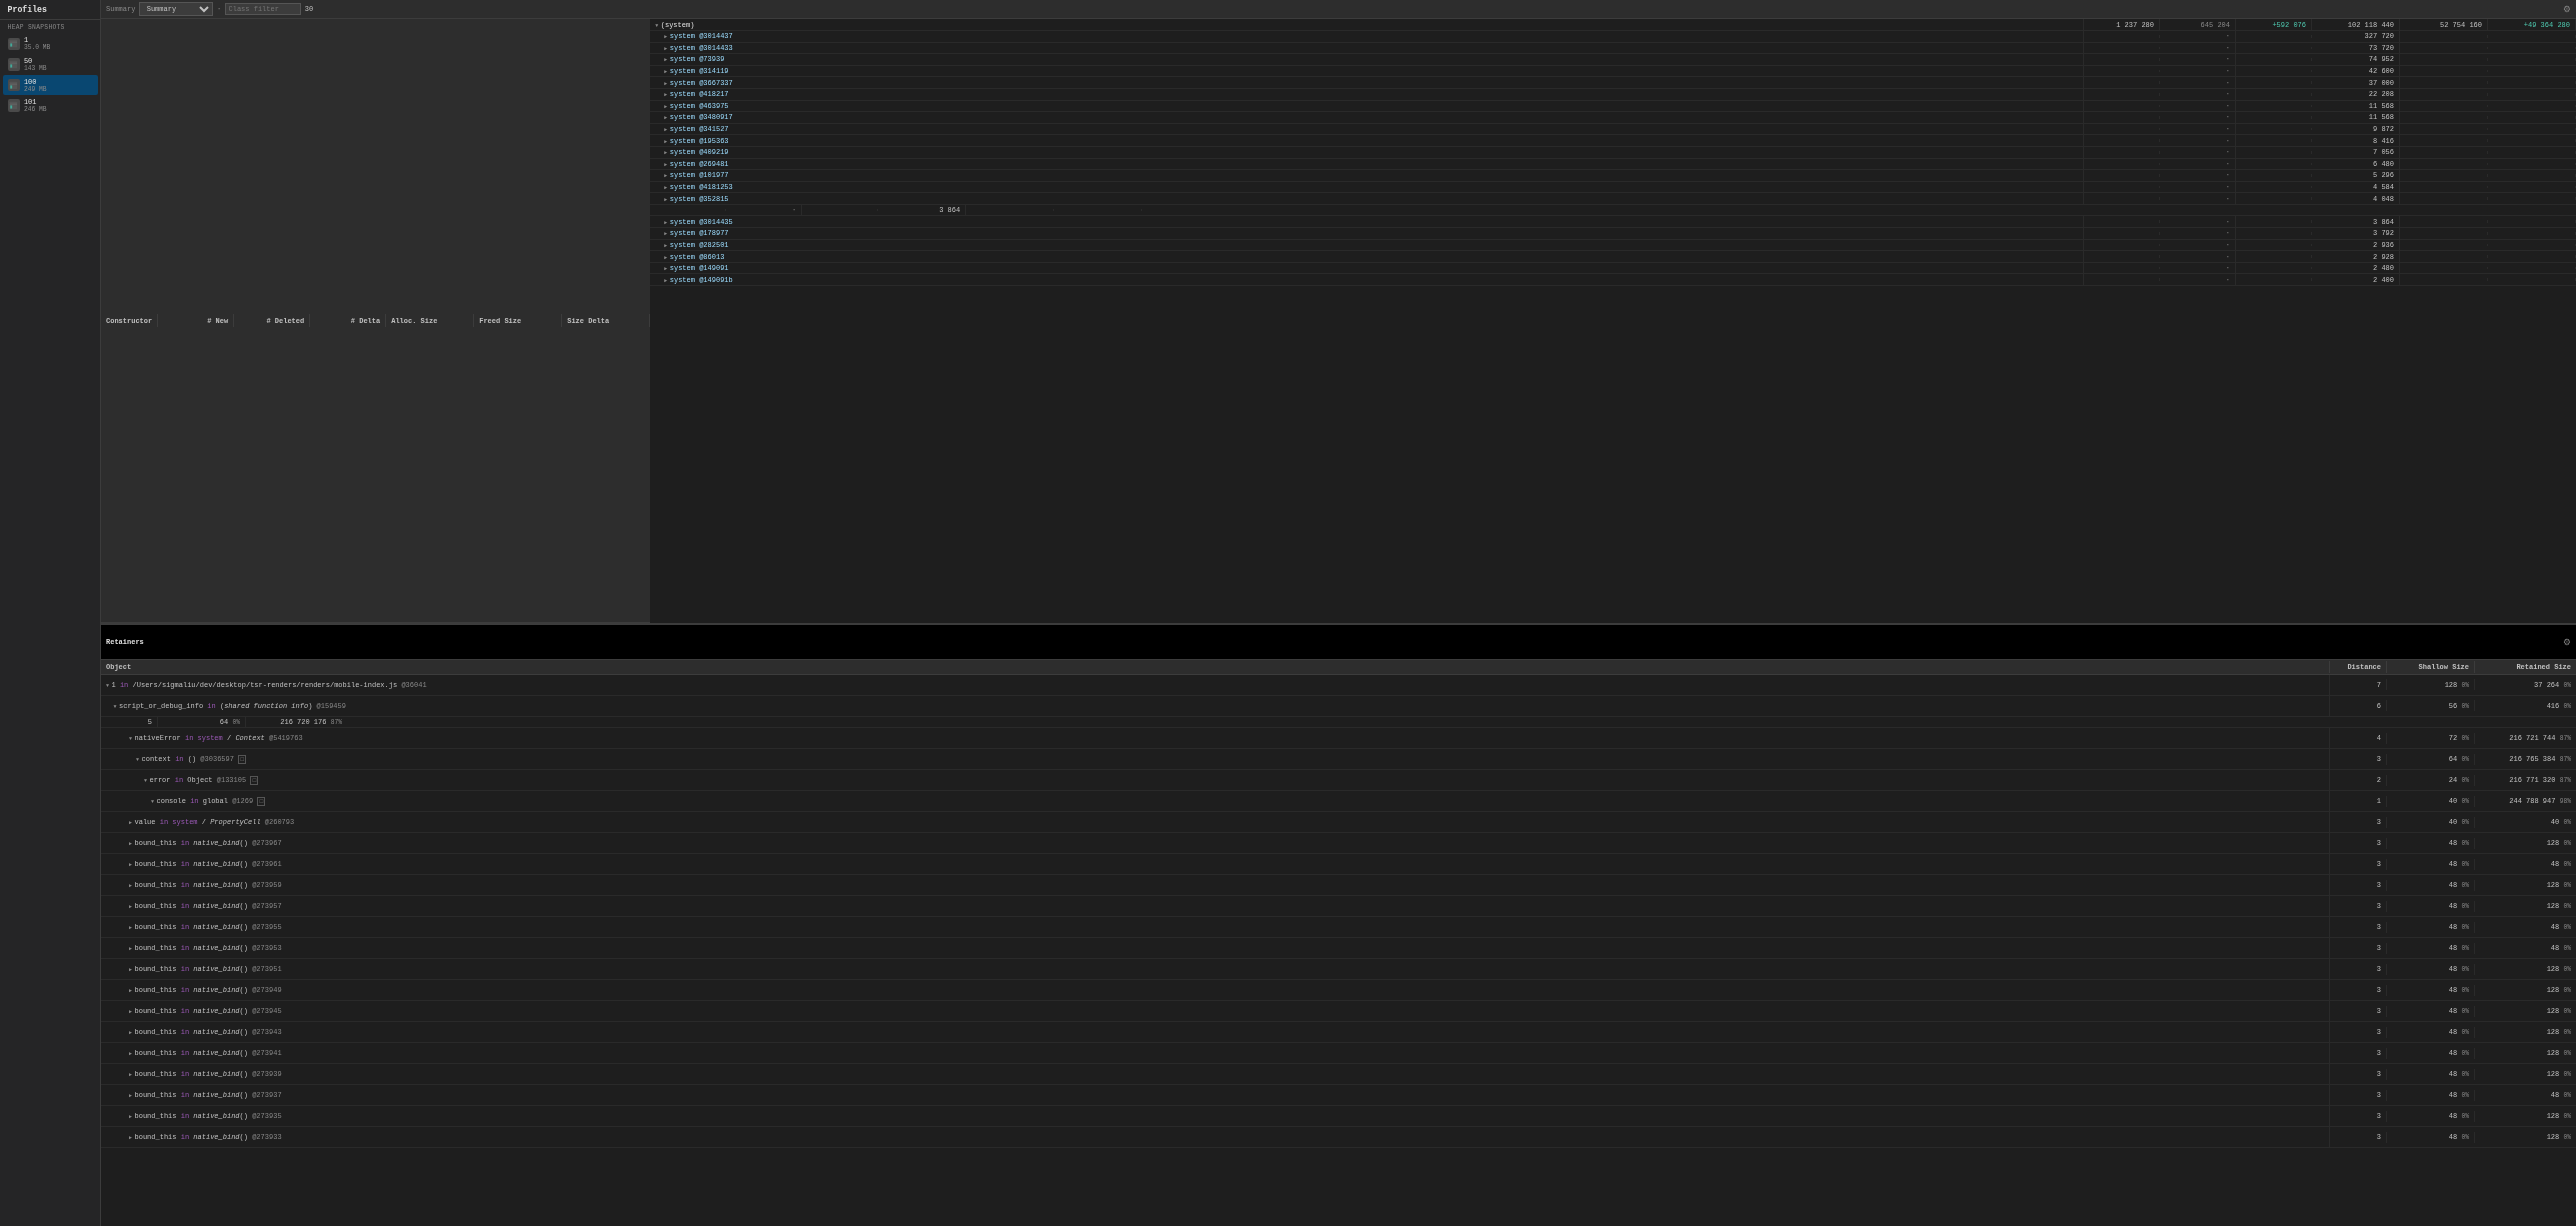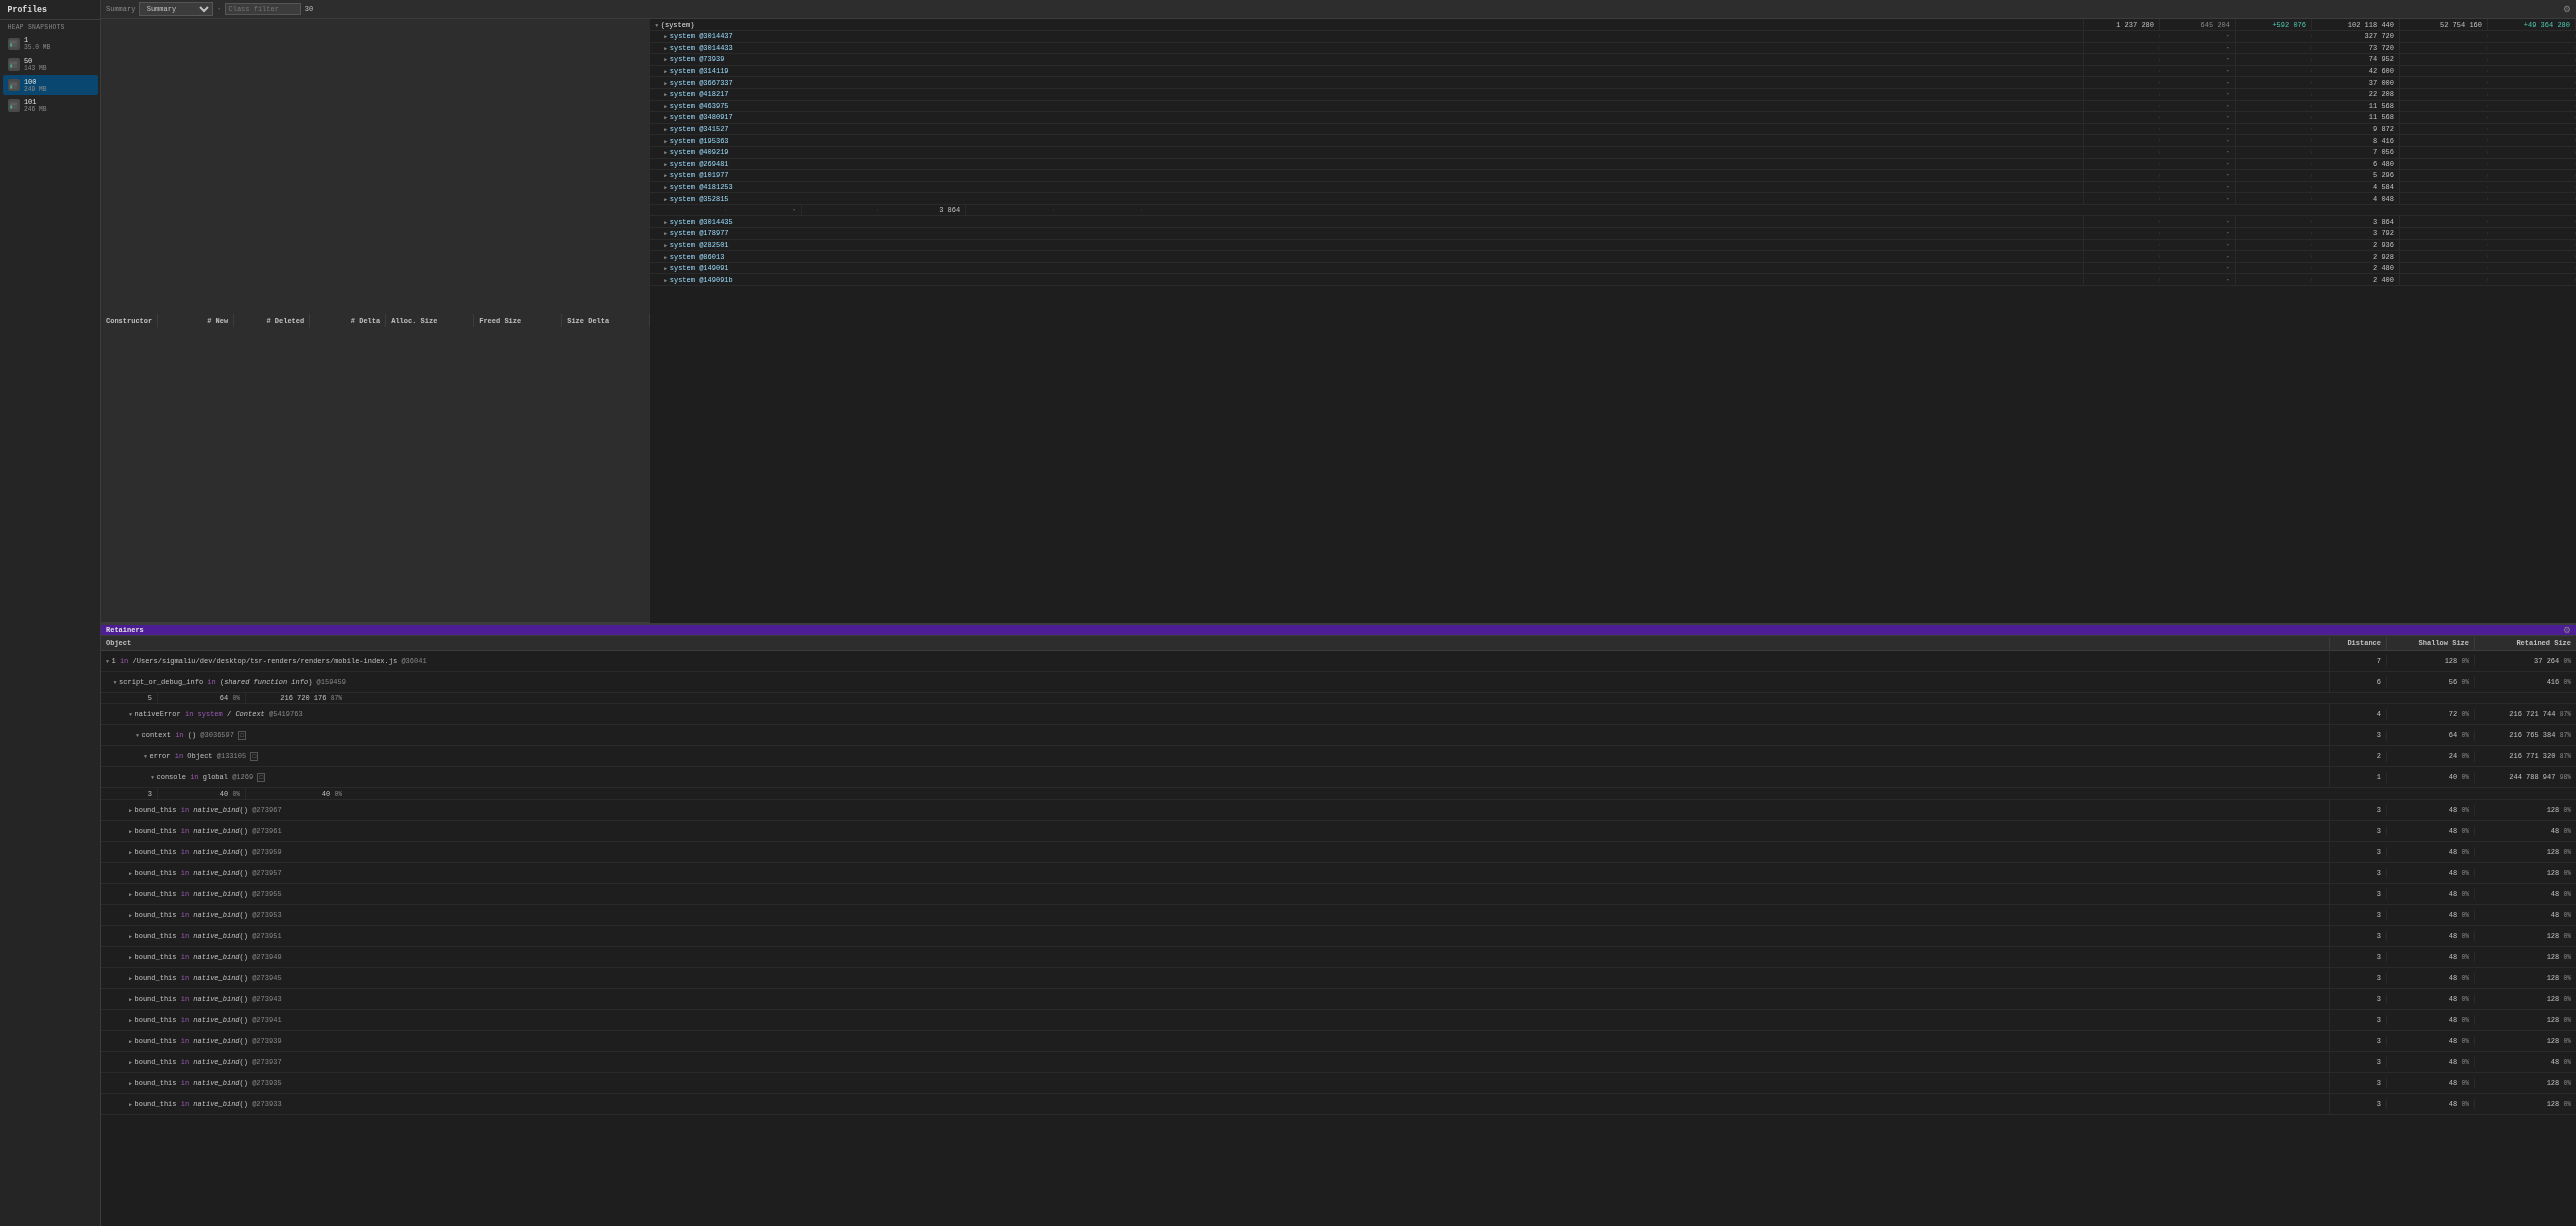--- a/index.html
+++ b/index.html
@@ -171,22 +171,22 @@
       text-align: right;
       border-right: 0.6px solid #2a2a2a;
     }
 
     .dot-value {
       color: #888;
     }
 
     
     #retainers-header {
-      background: #4c1d95;
-      padding: 0 5px;
+      background: #000000;
+      padding: 12px 5px;
       border-top: 0.6px solid #3c3c3c;
       border-bottom: 0.6px solid #3c3c3c;
       display: flex;
       align-items: center;
       justify-content: space-between;
       flex-shrink: 0;
     }
 
     #retainers-title {
       font-weight: bold;
@@ -756,20 +756,23 @@
   </div>
           <div class="ret-row">
     <div class="ret-cell-object" style="padding-left:50px;">
       <span class="expand-tri open"></span><span>console <span style="color:#9b59b6">in</span> global <span style="color:#888">@1269</span> <span style="color:#888;border:0.6px solid #555;padding:0 1.3px;font-size:5.7px;">□</span></span>
     </div>
     <div class="ret-cell-distance">1</div>
     <div class="ret-cell-shallow">40 <span class="percent-val">0%</span></div>
     <div class="ret-cell-retained">244 788 947 <span class="percent-val">98%</span></div>
   </div>
           <div class="ret-row">
+    <div class="ret-cell-object" style="padding-left:28px;">
+      <span class="expand-tri closed"></span><span>value <span style="color:#9b59b6">in</span> <span style="color:#9b59b6">system</span> / <em>PropertyCell</em> <span style="color:#888">@260793</span></span>
+    </div>
     <div class="ret-cell-distance">3</div>
     <div class="ret-cell-shallow">40 <span class="percent-val">0%</span></div>
     <div class="ret-cell-retained">40 <span class="percent-val">0%</span></div>
   </div>
           <div class="ret-row">
     <div class="ret-cell-object" style="padding-left:28px;">
       <span class="expand-tri closed"></span><span>bound_this <span style="color:#9b59b6">in</span> <em>native_bind</em>() <span style="color:#888">@273967</span></span>
     </div>
     <div class="ret-cell-distance">3</div>
     <div class="ret-cell-shallow">48 <span class="percent-val">0%</span></div>

